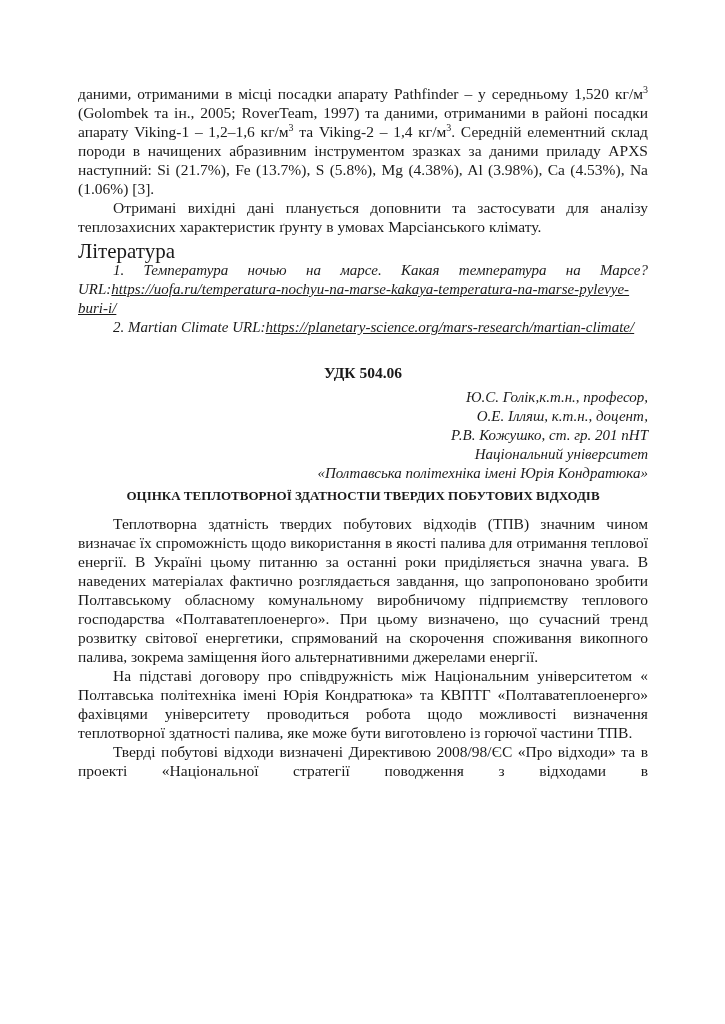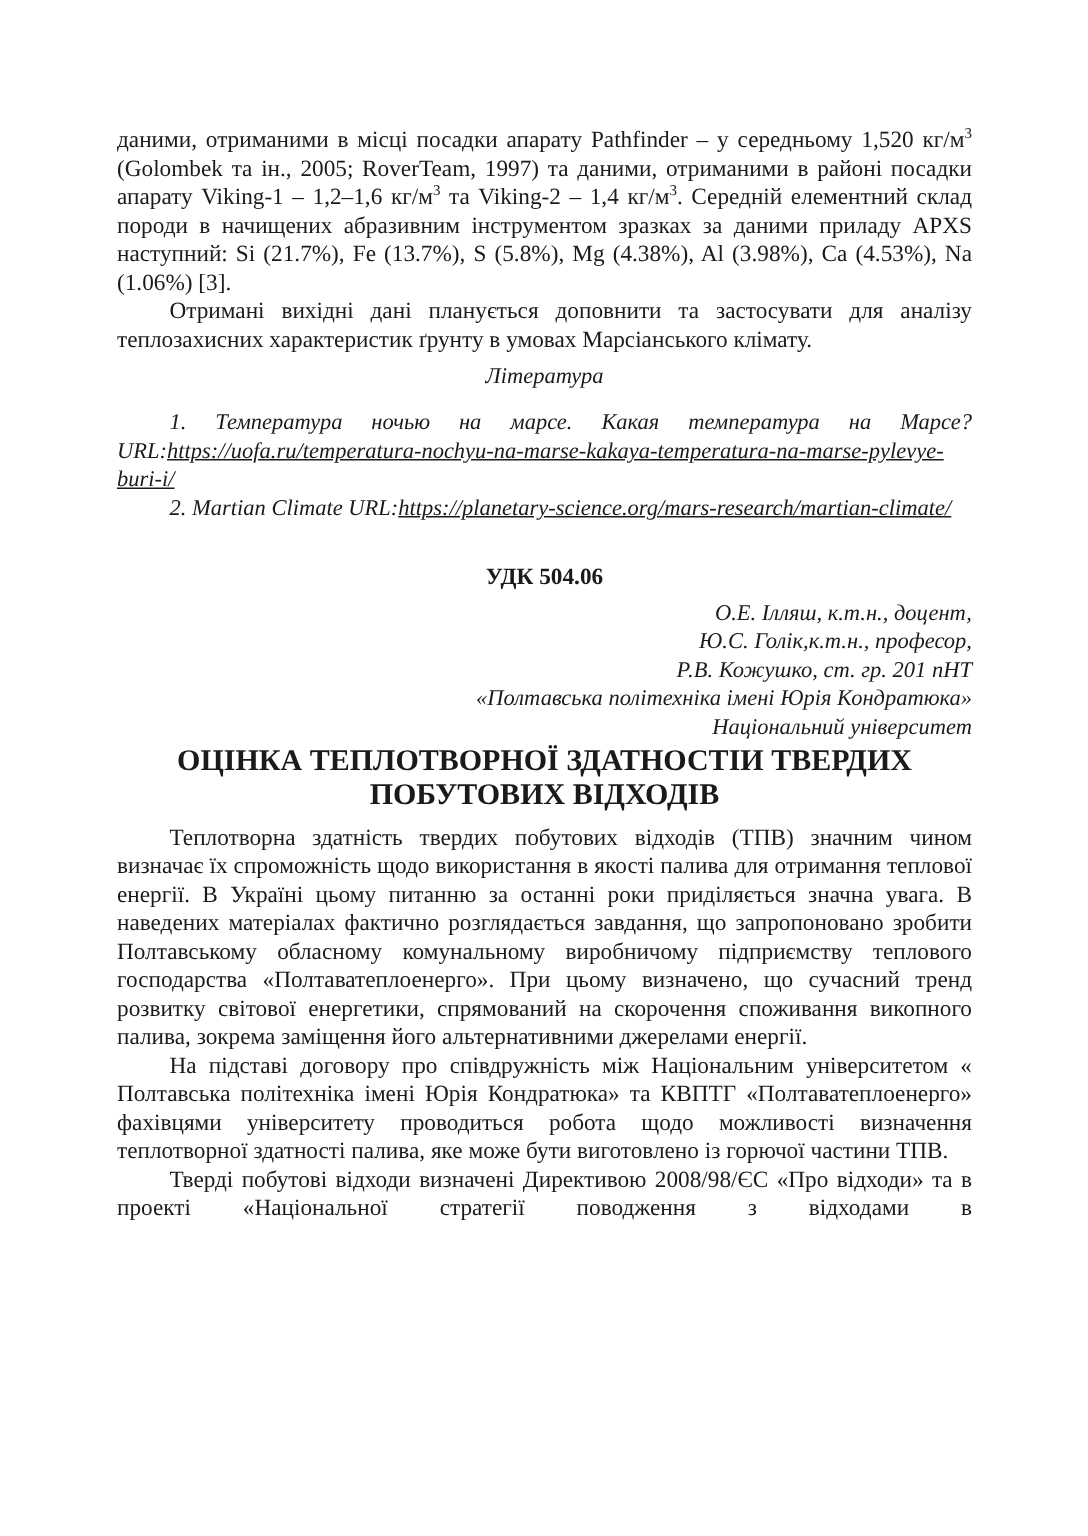--- a/index.html
+++ b/index.html
@@ -25,51 +25,49 @@
     text-align: justify;
   }
   .indent { text-indent: 35px; }
   sup {
     font-size: 10px;
     line-height: 0;
     vertical-align: super;
   }
   .lit-heading {
     margin-top: 6px;
-    text-align: center;
-    font-style: italic;
-    font-size: 15px;
+    font-size: 21px;
   }
   .refs p {
     font-style: italic;
     font-size: 15px;
     line-height: 19px;
   }
-  .refs { margin-top: 12px; }
+  .refs { margin-top: 0; }
   .ref-link {
     text-decoration: underline;
     overflow-wrap: anywhere;
   }
   .udc {
     margin-top: 26px;
     font-weight: bold;
     text-align: center;
   }
   .authors {
     margin-top: 6px;
     text-align: right;
     font-style: italic;
     font-size: 15px;
     line-height: 19px;
   }
   .title {
     margin-top: 1px;
     text-align: center;
     font-weight: bold;
-    font-size: 20px;
+    font-size: 13px;
     line-height: 23px;
     text-indent: 0;
   }
   .body-block { margin-top: 7px; }
   .last-cut { text-align-last: justify; }
   .page-number {
     position: absolute;
     left: 0;
     right: 0;
     top: 964px;
@@ -89,25 +87,25 @@
   <p class="lit-heading">Література</p>
 
   <div class="refs">
     <p class="indent"><span>1. Температура ночью на марсе. Какая температура на Марсе? URL:</span><span class="ref-link">https://uofa.ru/temperatura-nochyu-na-marse-kakaya-temperatura-na-marse-pylevye-buri-i/</span></p>
     <p class="indent"><span>2. Martian Climate URL:</span><span class="ref-link">https://planetary-science.org/mars-research/martian-climate/</span></p>
   </div>
 
   <p class="udc">УДК 504.06</p>
 
   <div class="authors">
+    <div>Ю.С. Голік,к.т.н., професор,</div>
     <div>О.Е. Ілляш, к.т.н., доцент,</div>
-    <div>Ю.С. Голік,к.т.н., професор,</div>
     <div>Р.В. Кожушко, ст. гр. 201 пНТ</div>
+    <div>Національний університет</div>
     <div>«Полтавська політехніка імені Юрія Кондратюка»</div>
-    <div>Національний університет</div>
   </div>
 
   <p class="title">ОЦІНКА ТЕПЛОТВОРНОЇ ЗДАТНОСТІИ ТВЕРДИХ ПОБУТОВИХ ВІДХОДІВ</p>
 
   <div class="body-block">
     <p class="indent">Теплотворна здатність твердих побутових відходів (ТПВ) значним чином визначає їх спроможність щодо використання в якості палива для отримання теплової енергії. В Україні цьому питанню за останні роки приділяється значна увага. В наведених матеріалах фактично розглядається завдання, що запропоновано зробити Полтавському обласному комунальному виробничому підприємству теплового господарства «Полтаватеплоенерго». При цьому визначено, що сучасний тренд розвитку світової енергетики, спрямований на скорочення споживання викопного палива, зокрема заміщення його альтернативними джерелами енергії.</p>
     <p class="indent">На підставі договору про співдружність між Національним університетом « Полтавська політехніка імені Юрія Кондратюка» та КВПТГ «Полтаватеплоенерго» фахівцями університету проводиться робота щодо можливості визначення теплотворної здатності палива, яке може бути виготовлено із горючої частини ТПВ.</p>
     <p class="indent last-cut">Тверді побутові відходи  визначені Директивою 2008/98/ЄС «Про відходи» та в проекті «Національної стратегії поводження з відходами в</p>
   </div>
 

